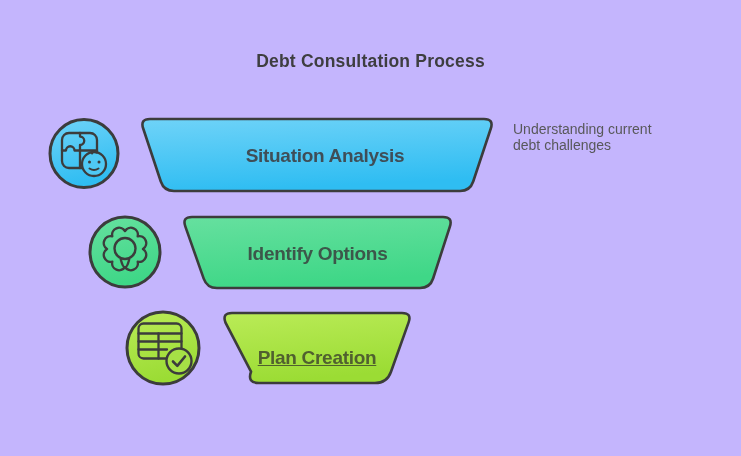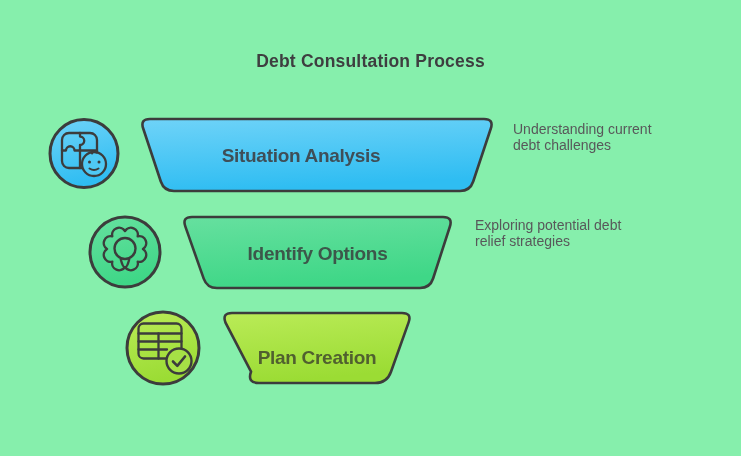--- a/index.html
+++ b/index.html
@@ -1,25 +1,25 @@
 <!DOCTYPE html>
 <html><head>
 <meta charset="utf-8">
 <style>
   html,body{margin:0;padding:0;background:#000;}
   body{width:741px;height:456px;font-family:"Liberation Sans",sans-serif;}
-  .canvas{position:relative;width:741px;height:456px;background:#86efac;overflow:hidden;}
+  .canvas{position:relative;width:741px;height:456px;background:#c4b5fd;overflow:hidden;}
   .title{position:absolute;left:0;top:51px;width:741px;text-align:center;
          font-size:17.5px;font-weight:600;letter-spacing:.2px;color:#3E3E40;}
   svg.scene{position:absolute;left:0;top:0;width:741px;height:456px;}
   .seg-label{position:absolute;display:flex;align-items:center;justify-content:center;
              font-weight:700;font-size:19px;letter-spacing:-0.3px;padding-top:2px;box-sizing:border-box;}
-  .lbl1{left:124px;top:119px;width:354px;height:72px;color:#3F4E57;}
+  .lbl1{left:148px;top:119px;width:354px;height:72px;color:#3F4E57;}
   .lbl2{left:182px;top:217px;width:271px;height:71px;color:#3C574A;}
-  .lbl3{left:222px;top:313px;width:190px;height:88px;color:#50602F;}
+  .lbl3{left:222px;top:313px;width:190px;height:88px;color:#50602F;text-decoration:underline;}
   .desc{position:absolute;width:168px;font-size:14px;line-height:16px;color:#58585A;}
   .d1{left:513px;top:121px;}
   .d2{left:475px;top:217px;}
   .d3{left:432px;top:313px;}
 </style>
 </head>
 <body>
 
 <div class="canvas">
 
@@ -76,15 +76,14 @@
       <circle cx="179" cy="361" r="12.5" fill="#A6E146" stroke-width="2.4"></circle>
       <path d="M 173,361.5 L 177.3,365.8 L 185,356.5" stroke-width="2.6"></path>
     </g>
   </svg>
 
   <div class="seg-label lbl1">Situation Analysis</div>
   <div class="seg-label lbl2">Identify Options</div>
   <div class="seg-label lbl3">Plan Creation</div>
 
   <div class="desc d1">Understanding current debt challenges</div>
-  <div class="desc d2">Exploring potential debt relief strategies</div>
 
 </div>
 
 </body></html>

